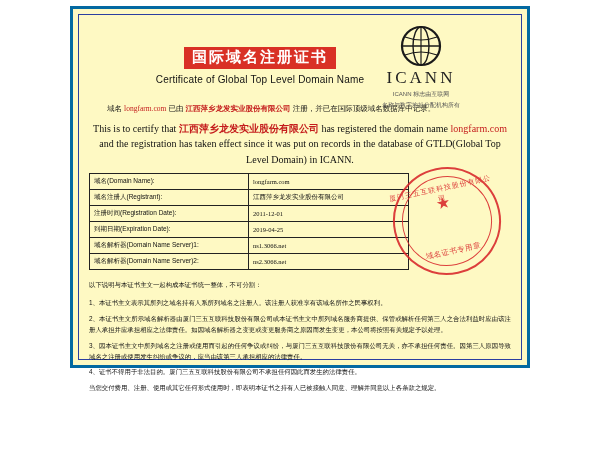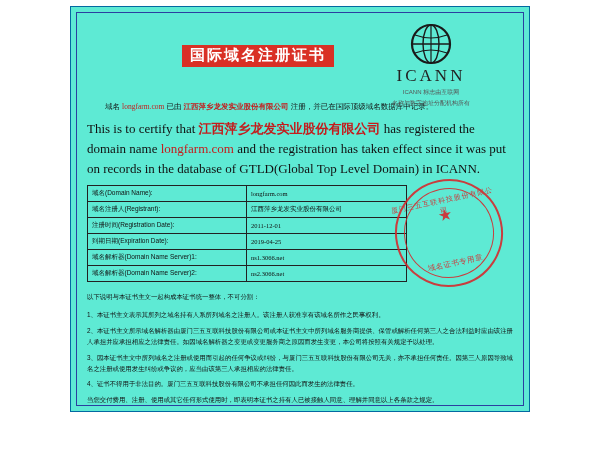--- a/index.html
+++ b/index.html
@@ -19,24 +19,24 @@
     height: 450px;
     background: #ffffff;
     box-sizing: border-box;
   }
   
   .border-outer {
     position: absolute;
     left: 70px;
     top: 6px;
     width: 460px;
-    height: 406px;
-    border: 1px solid #0369a1;
+    height: 362px;
+    border: 3px solid #0369a1;
     box-sizing: border-box;
-    background: #5eead4;
+    background: #fef9c3;
   }
   .border-inner {
     position: absolute;
     left: 5px;
     top: 5px;
     right: 5px;
     bottom: 5px;
     border: 1px solid #2b3fa0;
     box-sizing: border-box;
   }
@@ -70,21 +70,21 @@
     line-height: 1.1;
   }
   .title-en {
     margin-top: 5px;
     font-size: 10px;
     color: #111111;
     letter-spacing: 0.2px;
   }
   .logo-block {
     position: absolute;
-    right: 12px;
+    right: 20px;
     top: 2px;
     width: 140px;
     text-align: center;
   }
   .globe {
     margin: 0 auto;
     width: 42px;
     height: 42px;
   }
   .icann-word {
@@ -114,23 +114,24 @@
   .dom {
     color: #c41c1c;
     font-family: "Liberation Serif", serif;
   }
   .org {
     color: #c41c1c;
     font-weight: bold;
   }
   .intro-en {
     font-family: "Liberation Serif", serif;
-    font-size: 13px;
+    font-size: 10px;
     line-height: 1.55;
     margin-bottom: 6px;
+    text-align: center;
   }
   
   .table-wrap {
     position: relative;
     margin-top: 4px;
   }
   table.info {
     border-collapse: collapse;
     width: 320px;
     font-size: 6.5px;
@@ -215,20 +216,21 @@
 <body>
 
 <div class="page">
   <div class="border-outer">
     <div class="border-inner"></div>
     <div class="content">
 
       <div class="header">
         <div class="title-block">
           <div class="title-cn">国际域名注册证书</div>
+          <div class="title-en">Certificate of Global Top Level Domain Name</div>
         </div>
         <div class="logo-block">
           <div class="globe">
             <svg width="42" height="42" viewBox="0 0 42 42" aria-hidden="true">
               <circle cx="21" cy="21" r="19" fill="none" stroke="#1a1a1a" stroke-width="2.2"></circle>
               <ellipse cx="21" cy="21" rx="8" ry="19" fill="none" stroke="#1a1a1a" stroke-width="1.4"></ellipse>
               <line x1="2" y1="21" x2="40" y2="21" stroke="#1a1a1a" stroke-width="1.4"></line>
               <path d="M5 12 Q21 18 37 12" fill="none" stroke="#1a1a1a" stroke-width="1.2"></path>
               <path d="M5 30 Q21 24 37 30" fill="none" stroke="#1a1a1a" stroke-width="1.2"></path>
               <path d="M21 2 L21 40" stroke="#1a1a1a" stroke-width="1.2"></path>

